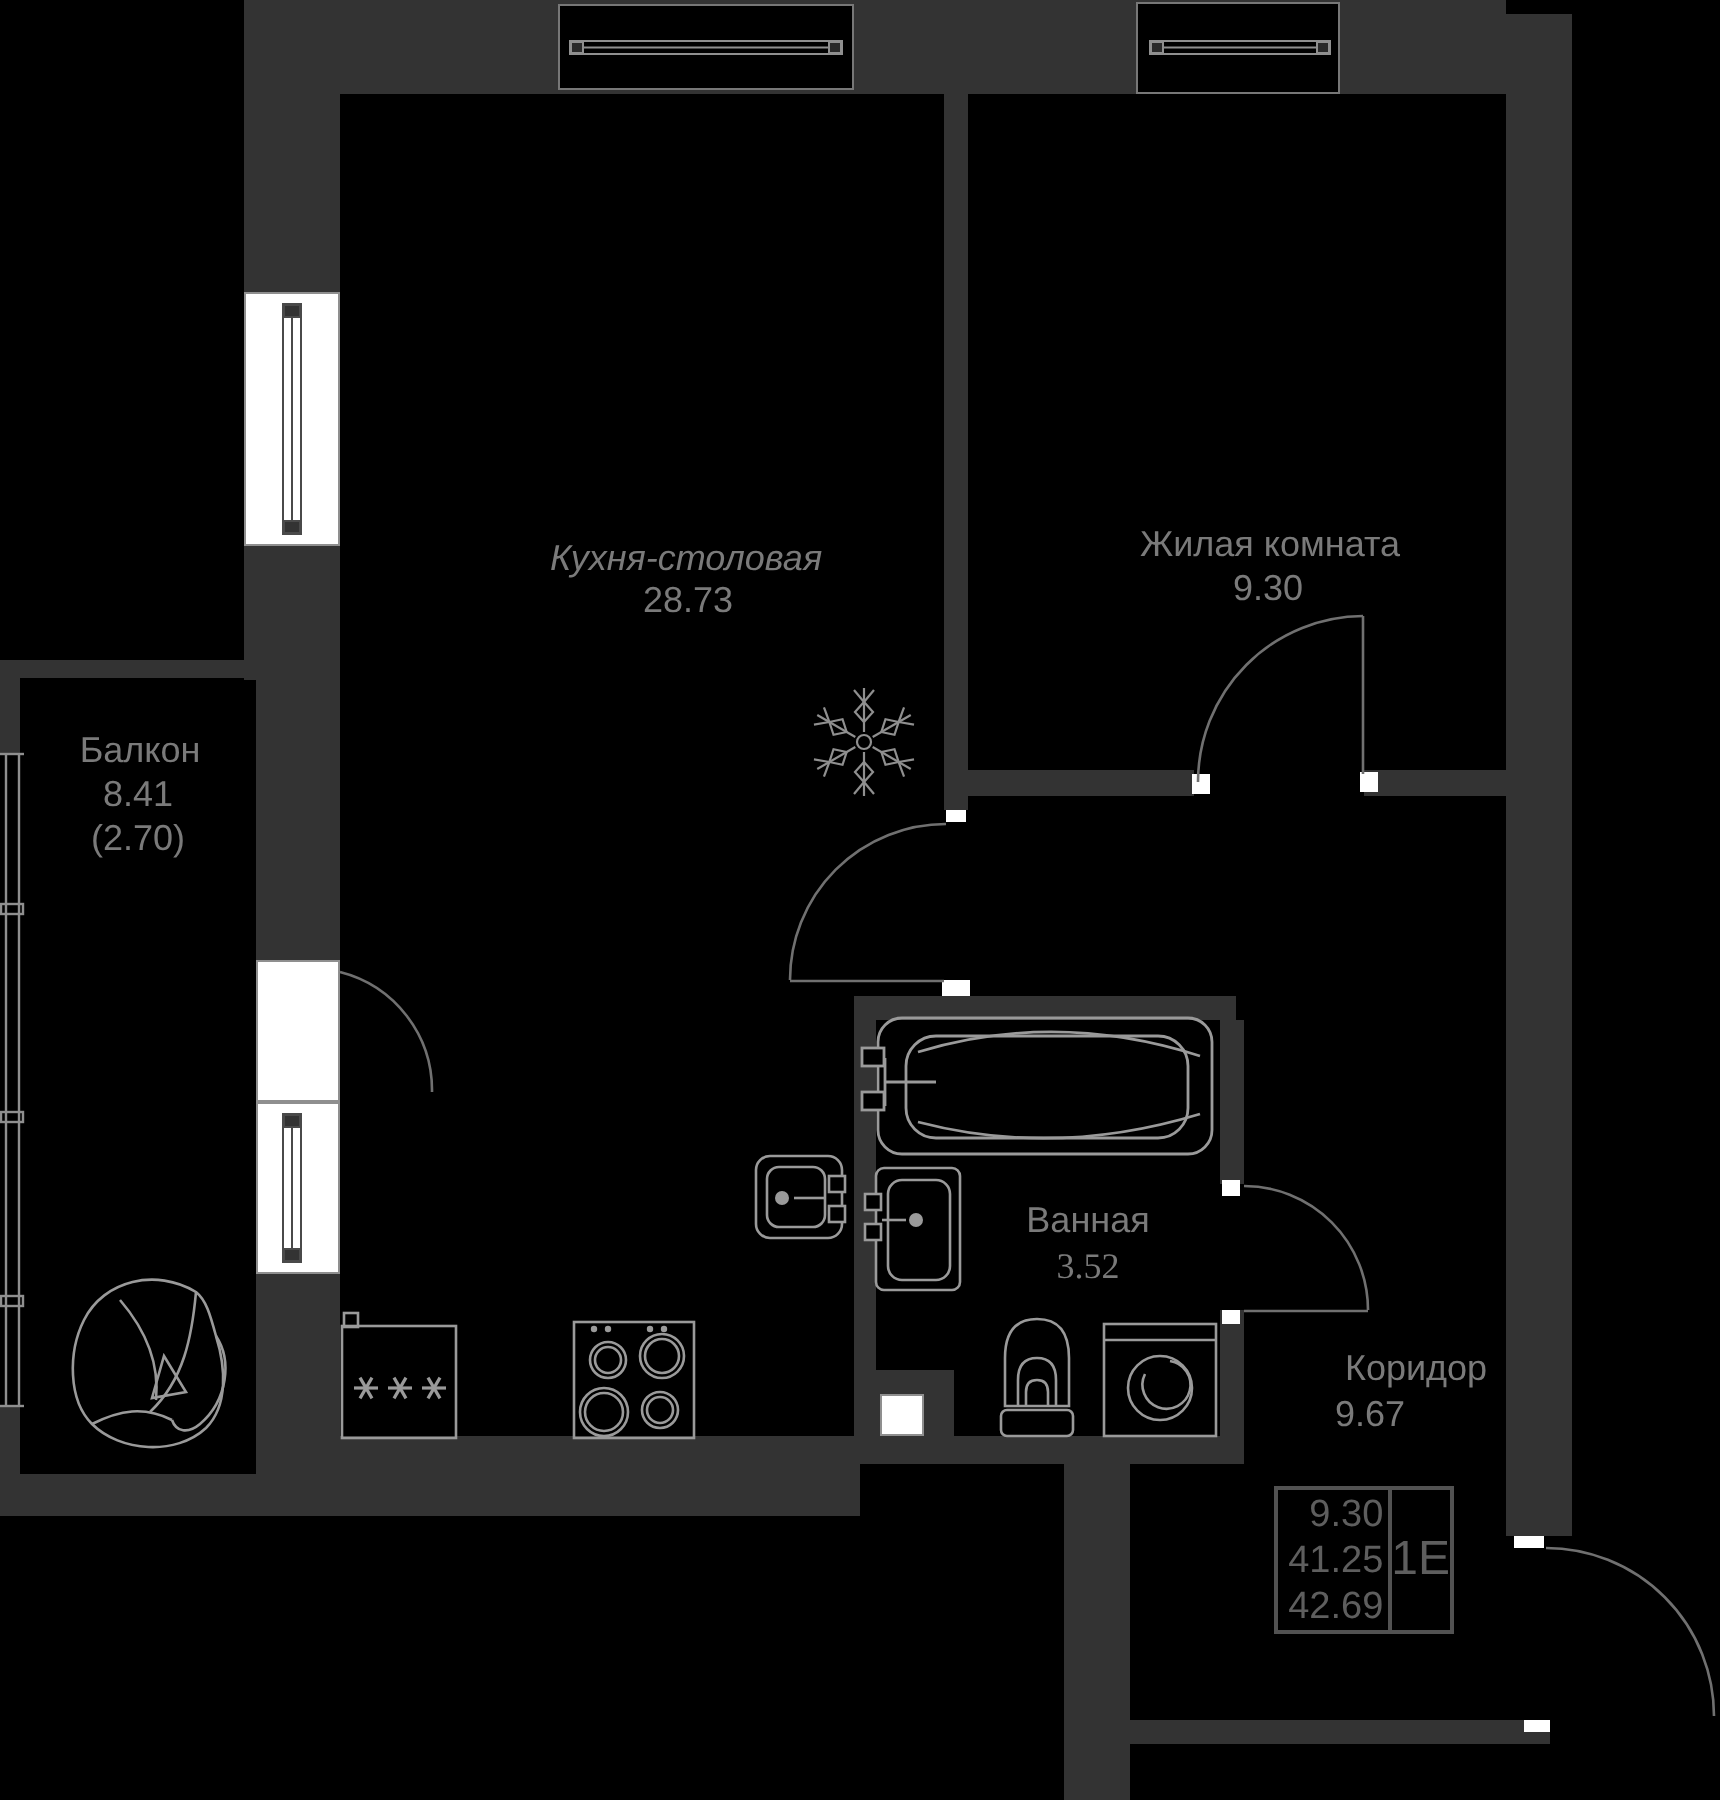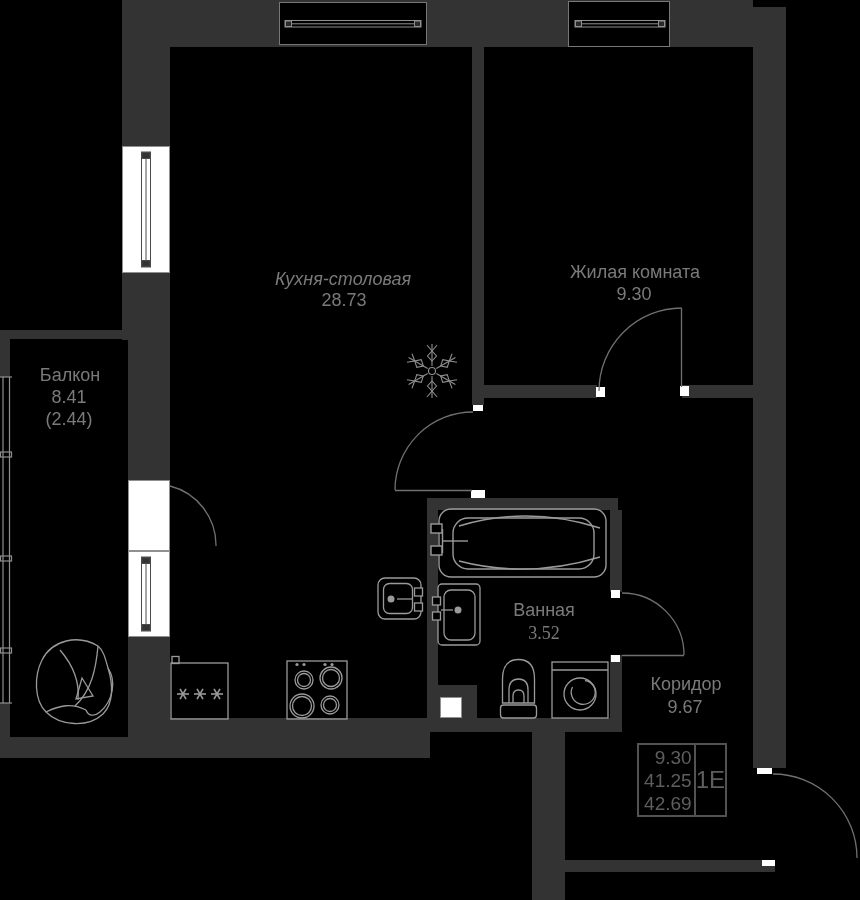--- a/index.html
+++ b/index.html
@@ -253,26 +253,26 @@
   </svg>
 
   <div class="room-label" style="left:343px;top:279px;font-style:italic;">Кухня-столовая</div>
   <div class="room-label" style="left:344px;top:300px;">28.73</div>
 
   <div class="room-label" style="left:635px;top:272px;">Жилая комната</div>
   <div class="room-label" style="left:634px;top:294px;">9.30</div>
 
   <div class="room-label" style="left:58px;top:375px;margin-left:12px;">Балкон</div>
   <div class="room-label" style="left:69px;top:397px;">8.41</div>
-  <div class="room-label" style="left:69px;top:419px;">(2.44)</div>
+  <div class="room-label" style="left:69px;top:419px;">(2.70)</div>
 
   <div class="room-label" style="left:544px;top:610px;text-align:right;">Ванная</div>
   <div class="room-label" style="left:544px;top:633px;font-family:Liberation Serif, serif;">3.52</div>
 
-  <div class="room-label" style="left:686px;top:684px;">Коридор</div>
+  <div class="room-label" style="left:708px;top:684px;">Коридор</div>
   <div class="room-label" style="left:685px;top:707px;">9.67</div>
 
   <div id="info-table">
     <div class="col-areas">
       <span>9.30</span>
       <span>41.25</span>
       <span>42.69</span>
     </div>
     <div class="col-type">1Е</div>
   </div>

